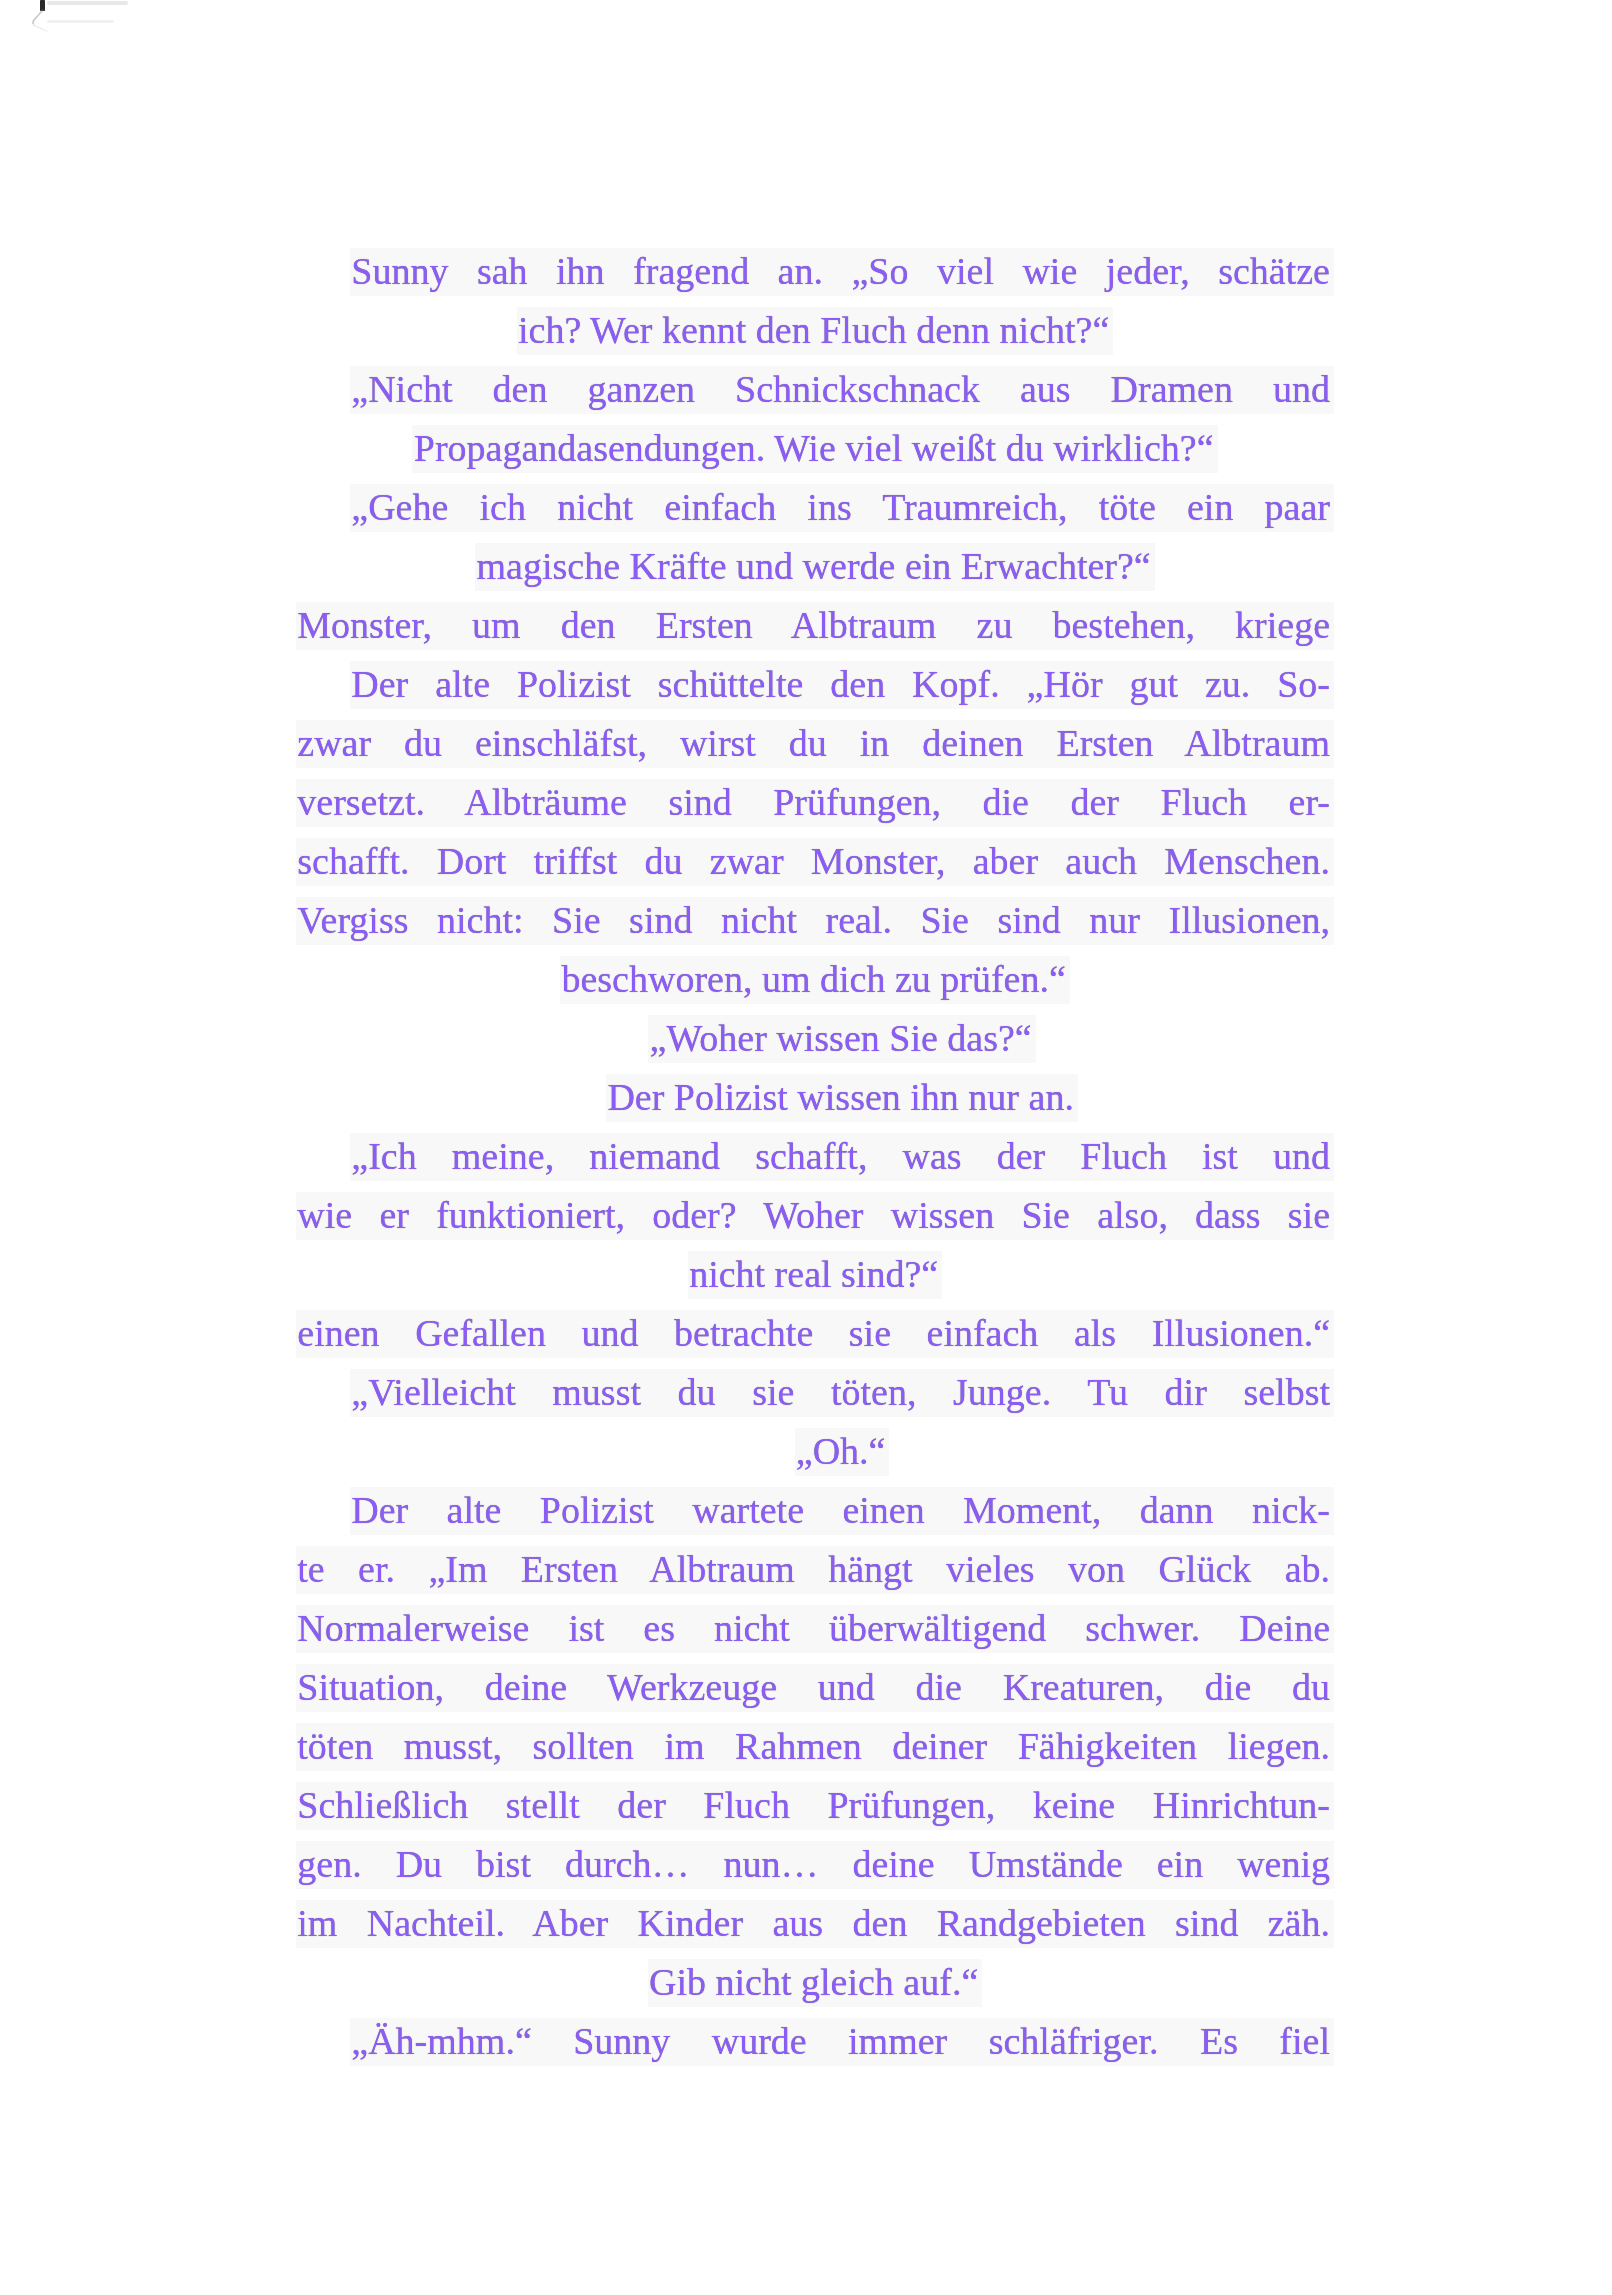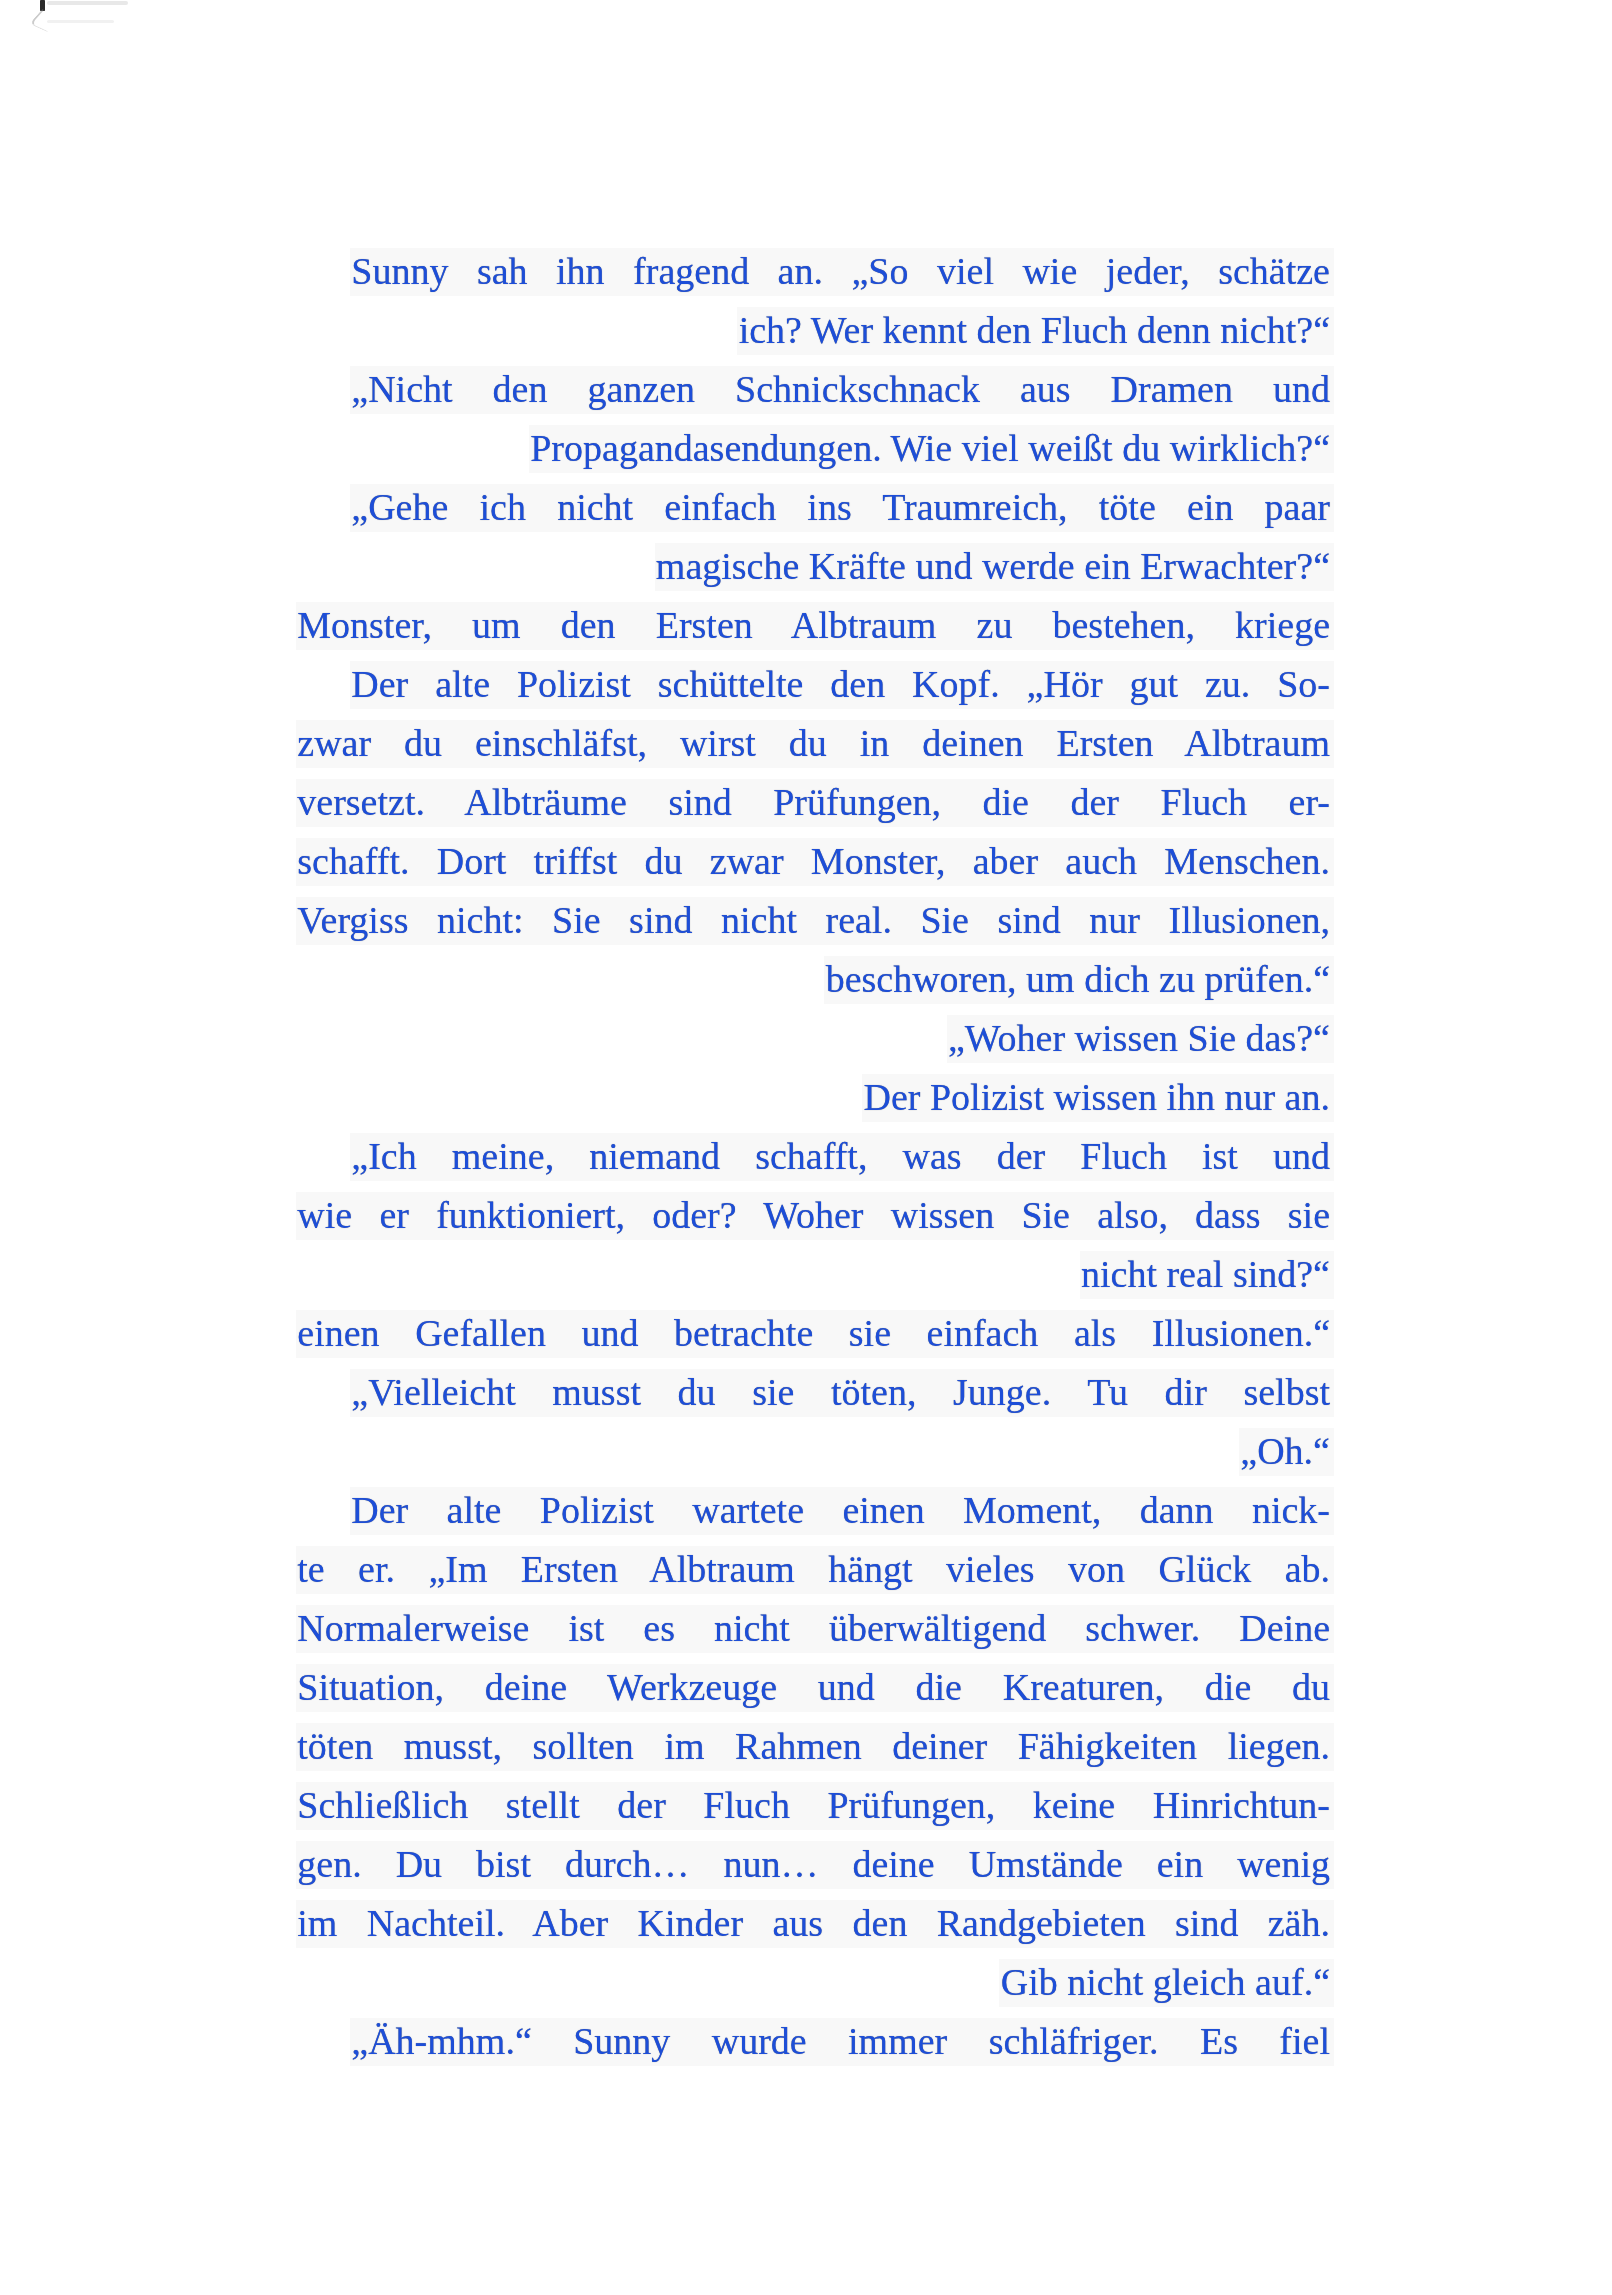--- a/index.html
+++ b/index.html
@@ -58,26 +58,26 @@
     border-radius: 2px;
   }
   .text-block {
     position: absolute;
     left: 296px;
     top: 242px;
     width: 1038px;
     font-family: "Liberation Serif", "DejaVu Serif", serif;
     font-size: 38px;
     line-height: 59px;
-    color: #1d4ed8;
+    color: #8b5cf6;
     text-rendering: optimizeLegibility;
   }
   .line {
     white-space: normal;
-    text-align: right;
+    text-align: center;
   }
   .line.fill {
     text-align: justify;
     text-align-last: justify;
   }
   .line.indent {
     padding-left: 54px;
   }
   .line .ink {
     

